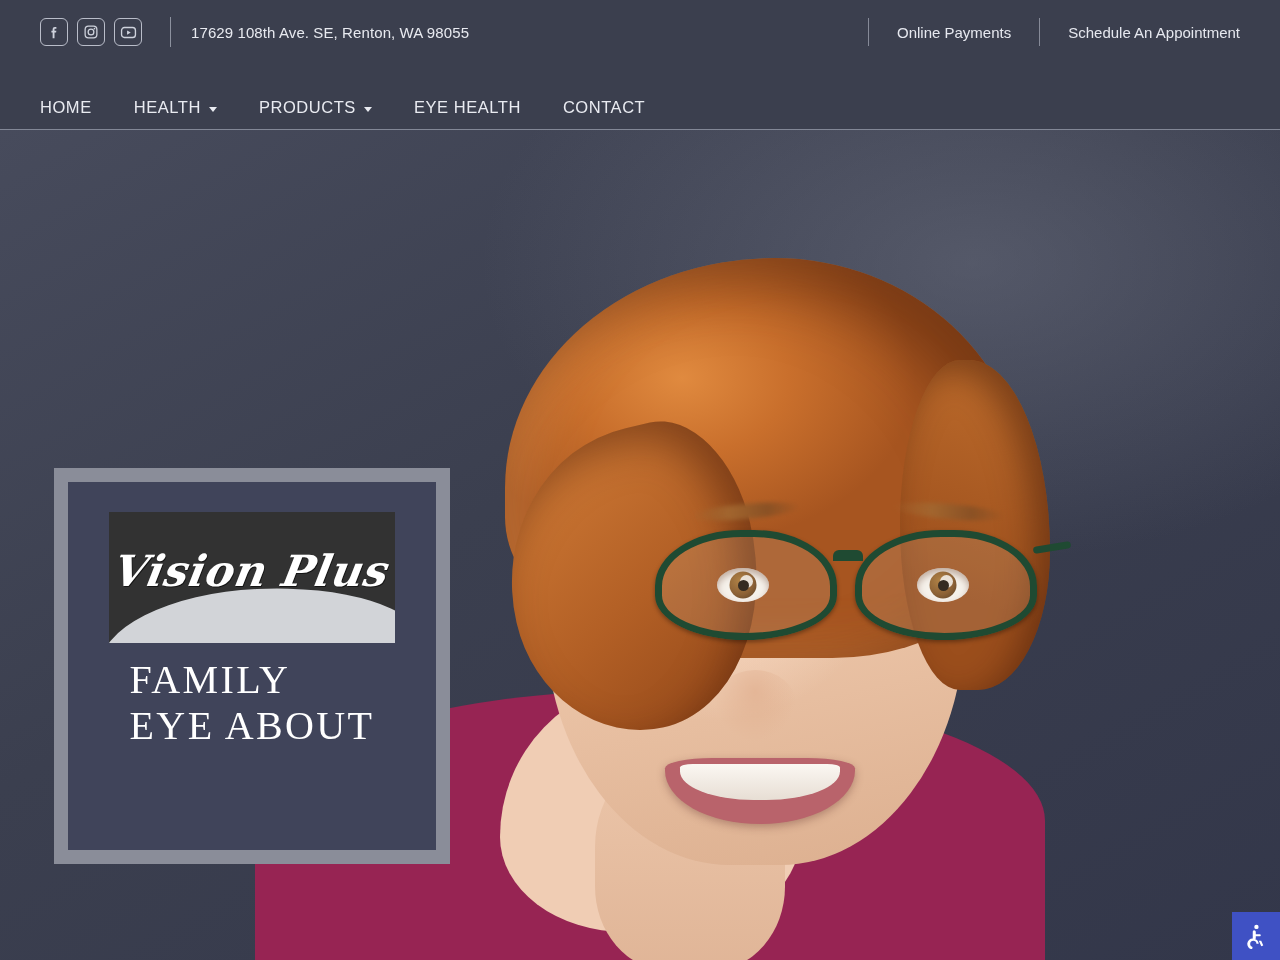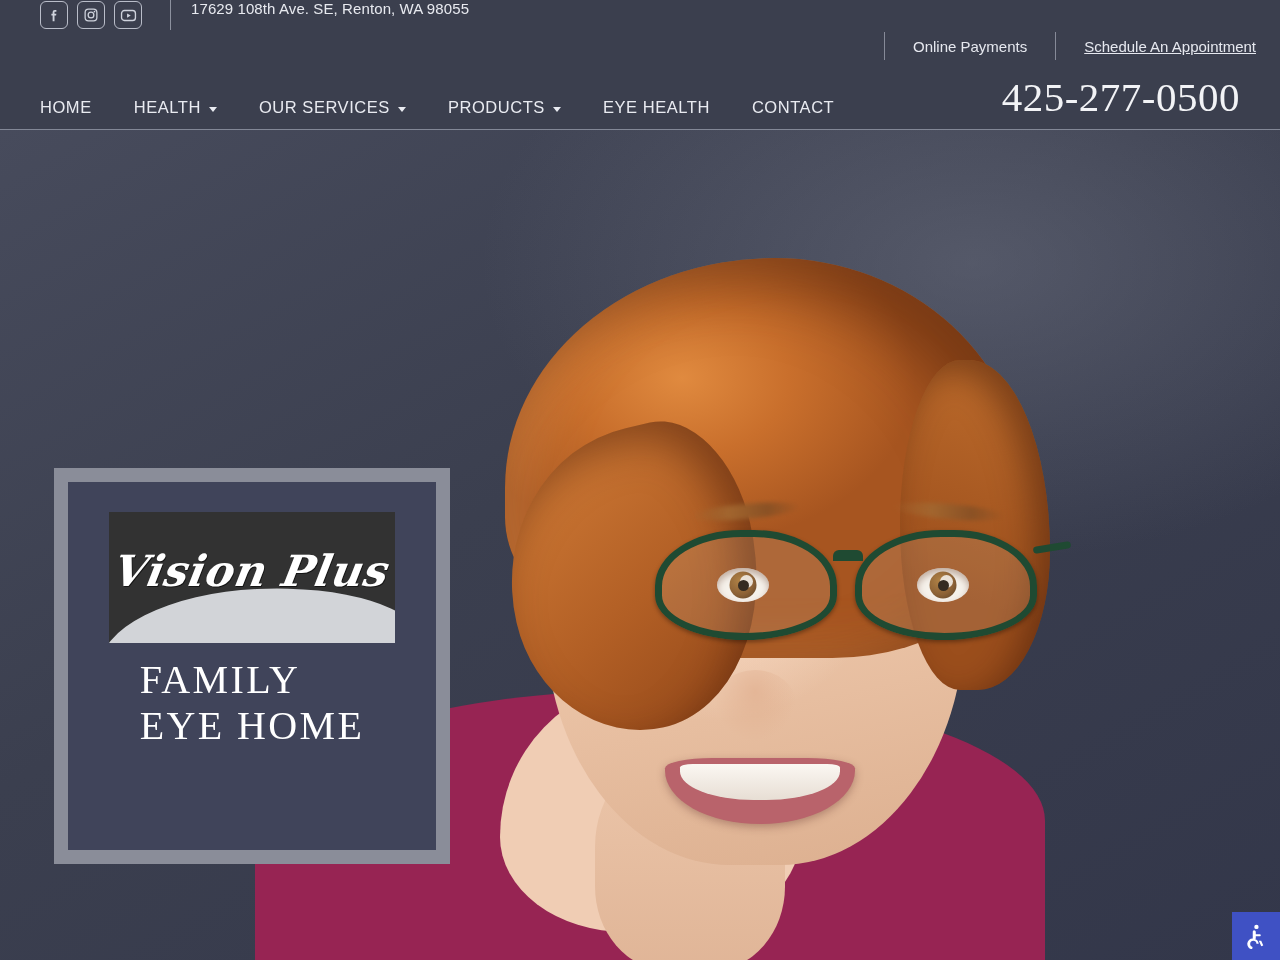--- a/index.html
+++ b/index.html
@@ -17,21 +17,21 @@
     width:1280px; height:130px;
     background:#3b3f4e;
     z-index:40;
     border-bottom:1px solid rgba(190,195,210,.55);
   }
 
   .utility-row{
     position:relative;
     height:64px;
     display:flex;
-    align-items:flex-start;
+    align-items:center;
   }
 
   .social-group{
     display:flex;
     align-items:center;
     gap:9px;
     margin-left:40px;
   }
   .social-icon{
     width:28px; height:28px;
@@ -50,25 +50,24 @@
   .address{
     margin-left:20px;
     color:#e8eaf0;
     font-size:15px;
     letter-spacing:.1px;
     white-space:nowrap;
   }
 
   .util-right{
     position:absolute;
-    right:24px; top:0;
+    right:40px; top:0;
     height:64px;
     display:flex;
     align-items:center;
-    margin-top:14px;
   }
   .util-sep{
     width:1px; height:28px;
     background:rgba(185,189,201,.6);
   }
   .util-link{
     color:#e6e8ef;
     font-size:15px;
     text-decoration:none;
     white-space:nowrap;
@@ -429,56 +428,51 @@
 
       <div class="addr-sep"></div>
     </div>
 
     <div class="address">17629 108th Ave. SE, Renton, WA 98055</div>
 
     <div class="util-right">
       <div class="util-sep"></div>
       <a class="util-link">Online Payments</a>
       <div class="util-sep"></div>
-      <a class="util-link" style="padding-right:0;text-decoration:underline;">Schedule An Appointment</a>
+      <a class="util-link" style="padding-right:0;">Schedule An Appointment</a>
     </div>
   </div>
 
   <div class="nav-row">
     <nav class="mainnav">
 
       <a class="nav-item">
         <span>HOME</span>
       </a>
 
       <a class="nav-item">
         <span>HEALTH</span>
         <span class="caret"></span>
       </a>
 
-      <a class="nav-item">
-        <span>OUR SERVICES</span>
-        <span class="caret"></span>
-      </a>
 
       <a class="nav-item">
         <span>PRODUCTS</span>
         <span class="caret"></span>
       </a>
 
       <a class="nav-item">
         <span>EYE HEALTH</span>
       </a>
 
       <a class="nav-item" style="margin-right:0;">
         <span>CONTACT</span>
       </a>
     </nav>
 
-    <a class="phone">425-277-0500</a>
   </div>
 </header>
 
 <section class="hero">
 
   <div class="hero-photo">
     <div class="person">
       <div class="torso"></div>
       <div class="neck"></div>
       <div class="head"></div>
@@ -512,21 +506,21 @@
   <div class="callout-outer">
     <div class="callout-inner">
 
       <div class="logo-plate">
         <div class="logo-script">Vision Plus</div>
         <div class="logo-wave"></div>
       </div>
 
       <div class="tagline">
         <div>FAMILY</div>
-        <div>EYE HOME</div>
+        <div>EYE ABOUT</div>
       </div>
 
     </div>
   </div>
 
   <button class="a11y-btn" title="Accessibility Options">
     <span>
       <svg width="26" height="26" viewBox="0 0 24 24" fill="#ffffff">
         <circle cx="12.4" cy="3.6" r="2"></circle>
         <path d="M10.2 6.6c.9 0 1.6.7 1.6 1.6v2.1h3.6c.6 0 1 .45 1 1s-.4 1-1 1h-3.6v1.6c0 .4-.15.8-.5 1.05l-.1.07c1.8.5 3.2 2.1 3.3 4.1h-2.1a2.9 2.9 0 1 0-3.55 3.1l-.45 2.05A5 5 0 0 1 9 14.3V8.2c0-.9.5-1.6 1.2-1.6z"></path>

